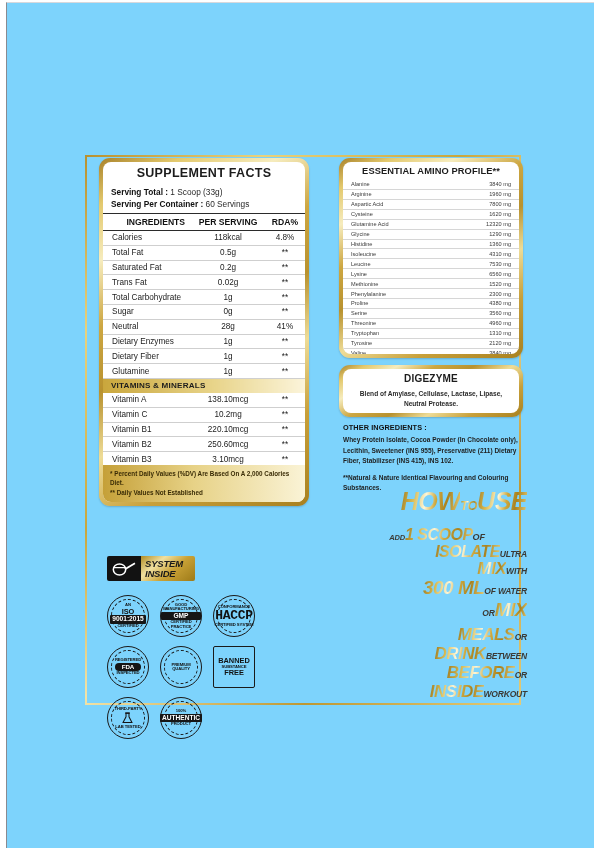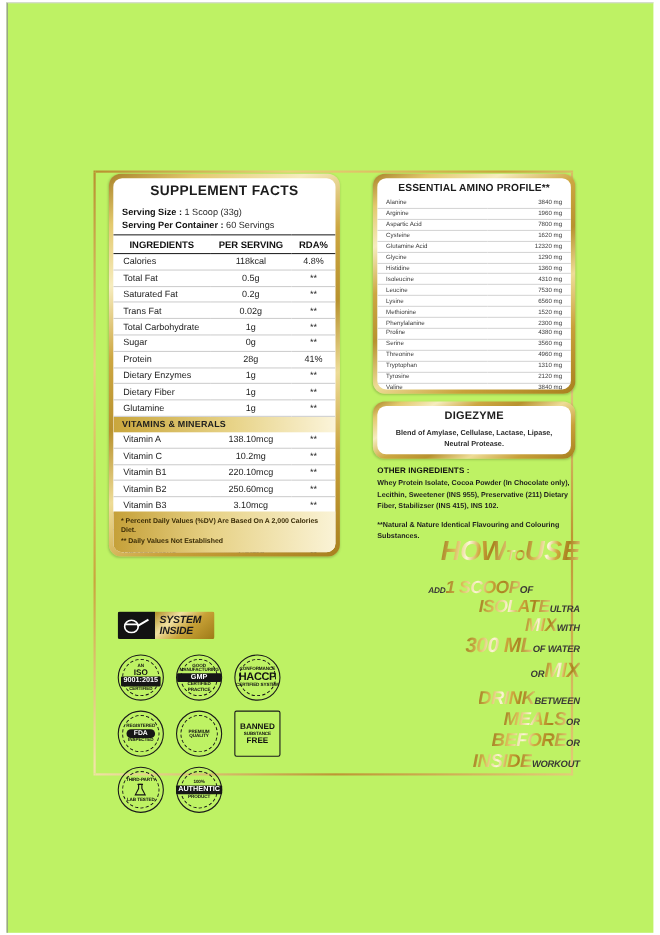--- a/index.html
+++ b/index.html
@@ -9,21 +9,21 @@
     background: #ffffff;
     font-family: "Liberation Sans", sans-serif;
     position: relative;
     overflow: hidden;
   }
 
   .page {
     position: absolute;
     left: 6px; top: 2px;
     width: 588px; height: 846px;
-    background: #bef264;
+    background: #7dd3fc;
     border-left: 1px solid #8a8a90;
     border-top: 1px solid #d8d8dc;
   }
 
   
   .gold-frame {
     position: absolute;
     left: 78px; top: 152px;
     width: 436px; height: 550px;
     border: 2px solid;
@@ -86,21 +86,21 @@
     font-size: 8.2px;
     color: #222;
   }
   table.facts th {
     font-size: 8.6px;
     font-weight: 700;
     color: #111;
     padding: 3px 6px 3px;
     border-top: 1.4px solid #2b2b2b;
     border-bottom: 1.4px solid #2b2b2b;
-    text-align: center;
+    text-align: right;
   }
   table.facts th.c { text-align: center; }
   table.facts th.r { text-align: center; }
   table.facts td {
     padding: 2.4px 6px;
     border-bottom: .8px solid #cfcfcf;
     line-height: 1.1;
   }
   table.facts td.val { text-align: center; }
   table.facts td.rda { text-align: center; width: 40px; }
@@ -272,21 +272,21 @@
   }
   .badge-core {
     font-size: 6.4px;
     font-weight: 700;
     color: #111;
     text-align: center;
     line-height: 1.05;
     z-index: 2;
     position: relative;
   }
-  .badge-core .big { font-size: 10px; display: block; letter-spacing: -.3px; }
+  .badge-core .big { font-size: 13px; display: block; letter-spacing: -.3px; font-family: Liberation Mono, monospace; }
   .badge-core .mid { font-size: 7.4px; display: block; }
   .badge-core .tiny { font-size: 4.2px; display: block; letter-spacing: -.1px; }
   .badge-core .inv {
     background: #161616; color: #fff;
     display: block; padding: 1px 2px; border-radius: 1px;
     font-size: 6.6px;
   }
   .badge-core .invd {
     background: #161616; color: #fff;
     display: block; padding: 1px 3px; border-radius: 7px;
@@ -299,21 +299,21 @@
 <div class="page">
 
   <div class="gold-frame"></div>
 
   <div class="panel" id="supp-panel">
     <div class="panel-inner">
       <div class="panel-title" id="supp-title">SUPPLEMENT FACTS</div>
 
       <div class="serving-block">
         <div>
-          <b>Serving Size</b><b> : </b><span>1 Scoop (33g)</span>
+          <b>Serving Total</b><b> : </b><span>1 Scoop (33g)</span>
         </div>
         <div>
           <b>Serving Per Container</b><b> : </b><span>60 Servings</span>
         </div>
       </div>
 
       <table class="facts">
         <thead>
           <tr>
             <th>INGREDIENTS</th>
@@ -346,21 +346,21 @@
               <td class="name">Total Carbohydrate</td>
               <td class="val">1g</td>
               <td class="rda">**</td>
             </tr>
             <tr>
               <td class="name">Sugar</td>
               <td class="val">0g</td>
               <td class="rda">**</td>
             </tr>
             <tr>
-              <td class="name">Protein</td>
+              <td class="name">Neutral</td>
               <td class="val">28g</td>
               <td class="rda">41%</td>
             </tr>
             <tr>
               <td class="name">Dietary Enzymes</td>
               <td class="val">1g</td>
               <td class="rda">**</td>
             </tr>
             <tr>
               <td class="name">Dietary Fiber</td>
@@ -539,24 +539,24 @@
     <div class="l-ml">
       <span class="gold-text">300 ML</span><span class="dark-chip sm">OF WATER</span>
     </div>
     <div class="l-or">
       <span class="dark-chip sm">OR</span><span class="gold-text">MIX</span>
     </div>
   </div>
 
   <div class="drinkblock">
     <div class="l-d">
+      <span class="gold-text">MEALS</span><span class="dark-chip sm">OR</span>
+    </div>
+    <div class="l-d">
       <span class="gold-text">DRINK</span><span class="dark-chip sm">BETWEEN</span>
-    </div>
-    <div class="l-d">
-      <span class="gold-text">MEALS</span><span class="dark-chip sm">OR</span>
     </div>
     <div class="l-d">
       <span class="gold-text">BEFORE</span><span class="dark-chip sm">OR</span>
     </div>
     <div class="l-d">
       <span class="gold-text">INSIDE</span><span class="dark-chip sm">WORKOUT</span>
     </div>
   </div>
 
   <div id="scoop-badge">

